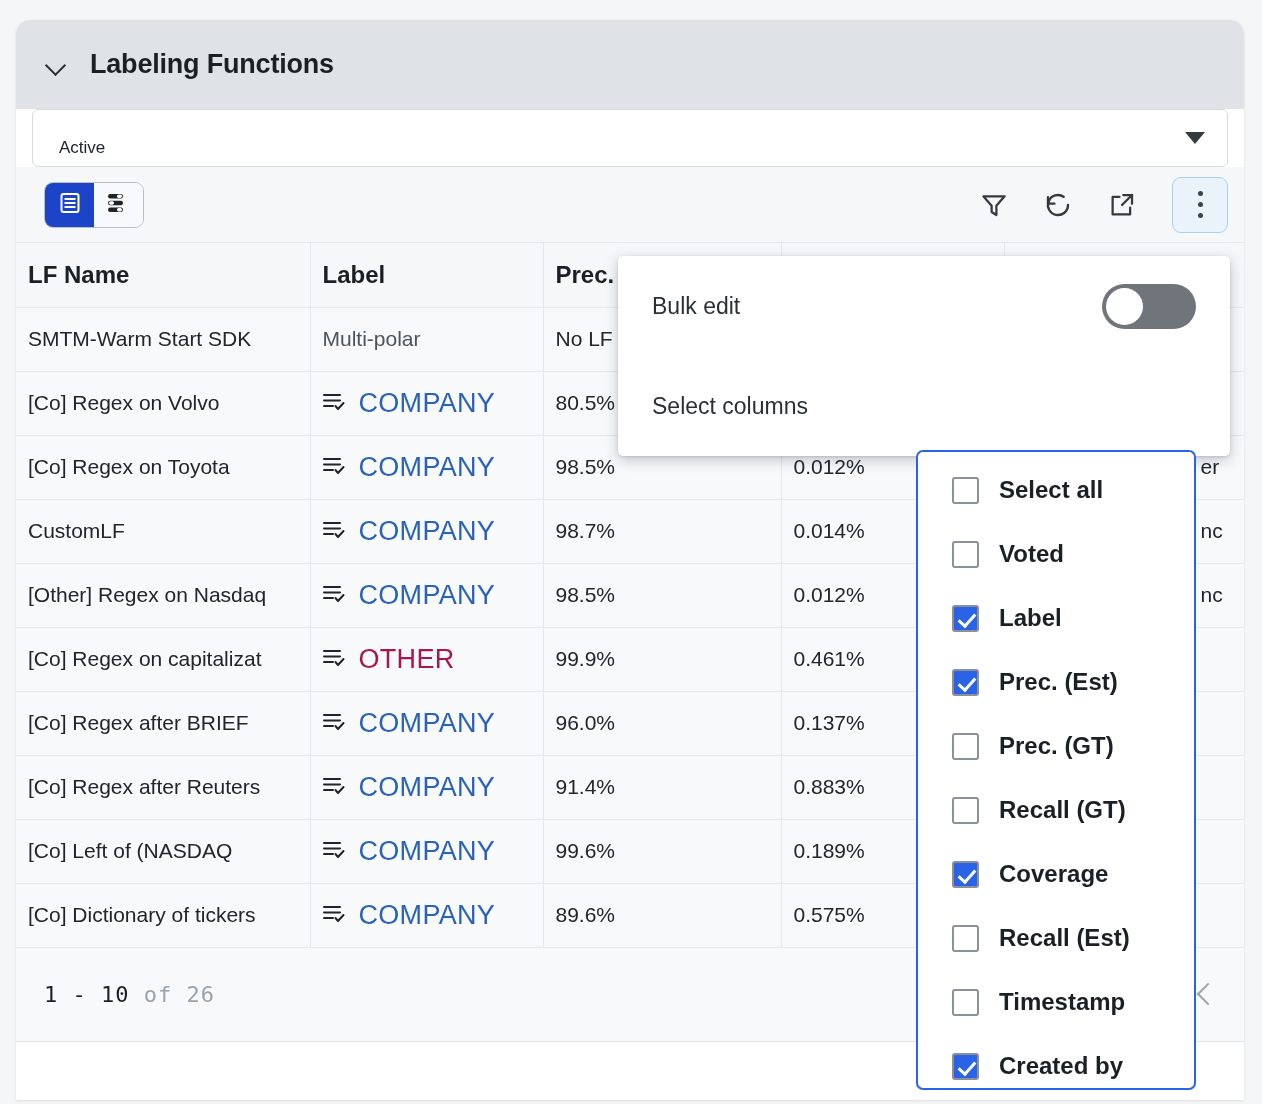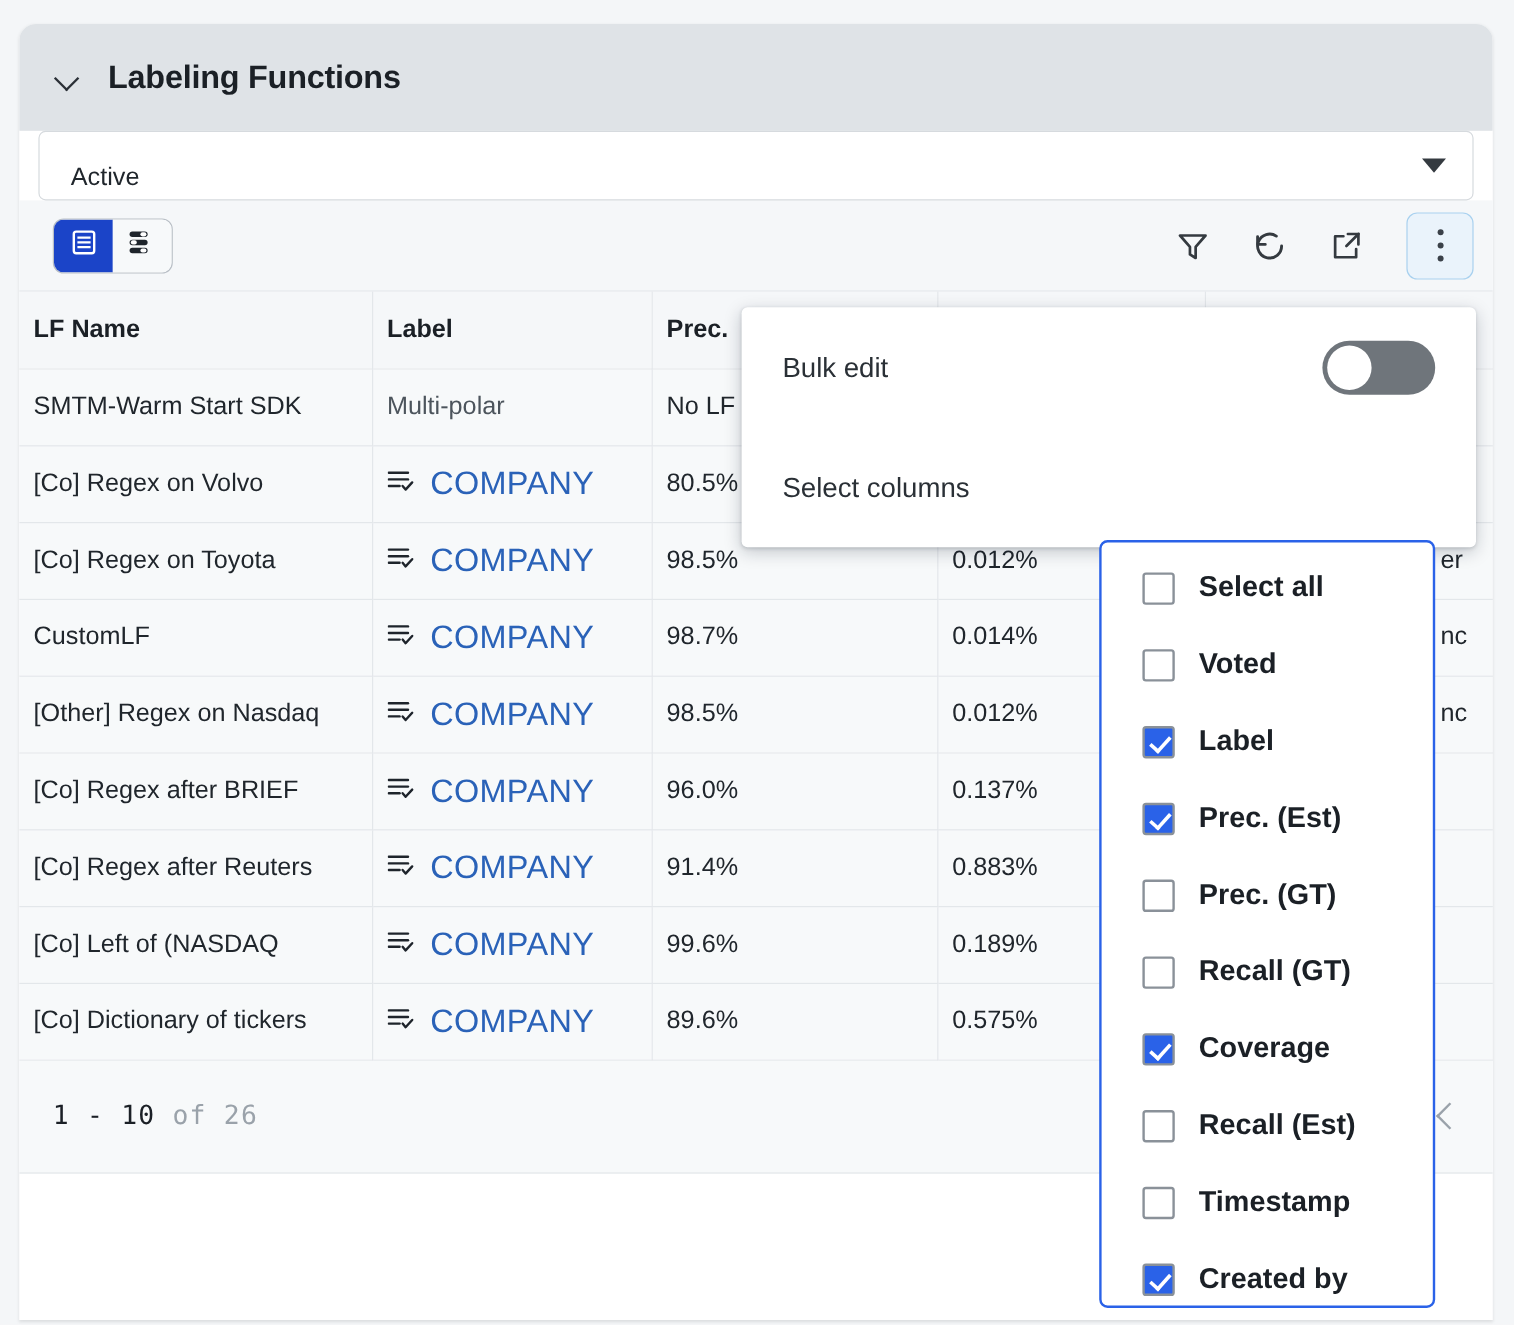--- a/index.html
+++ b/index.html
@@ -68,21 +68,21 @@
     background: #ffffff;
     border: 1px solid #d6dade;
     border-radius: 6px;
     display: flex;
     align-items: center;
     padding: 0 22px 0 26px;
     position: relative;
     top: 0;
   }
   .select-value {
-    font-size: 21px;
+    font-size: 17px;
     color: #20262c;
     margin-top: 19px;
   }
   .caret {
     margin-left: auto;
     width: 0; height: 0;
     border-left: 10px solid transparent;
     border-right: 10px solid transparent;
     border-top: 12px solid #343a40;
   }
@@ -143,21 +143,21 @@
     border-right: 1px solid #e3e7ea;
     border-bottom: 1px solid #e3e7ea;
     text-align: left;
     padding: 0 0 0 12px;
     overflow: hidden;
     white-space: nowrap;
   }
   .table th {
     height: 64px;
     background: #f5f7f9;
-    font-size: 21px;
+    font-size: 24px;
     font-weight: bold;
     color: #1b2026;
   }
   .table td {
     height: 64px;
     background: #f7f9fa;
     font-size: 21px;
     color: #20262c;
   }
   .c1 { width: 294px; }
@@ -447,20 +447,37 @@
   <path d="M12.5 15 L15 18 L20.5 12" fill="none" stroke="#1e242b" stroke-width="2" stroke-linecap="round" stroke-linejoin="round"></path>
 </svg></span>
                 <span class="label-text lbl-company">COMPANY</span>
               </span>
             </td>
             <td class="cell-pad green">98.5%</td>
             <td class="cell-pad">0.012%</td>
             <td class="cell-pad" style="padding-left: 196px;">nc</td>
           </tr>
           <tr>
+            <td class="cell-pad">[Co] Regex on capitalizat</td>
+            <td class="cell-pad">
+              <span class="label-chip">
+                <span><svg width="26" height="20" viewBox="0 0 26 20">
+  <line x1="1" y1="4" x2="17" y2="4" stroke="#1e242b" stroke-width="2" stroke-linecap="round"></line>
+  <line x1="1" y1="9.5" x2="17" y2="9.5" stroke="#1e242b" stroke-width="2" stroke-linecap="round"></line>
+  <line x1="1" y1="15" x2="10" y2="15" stroke="#1e242b" stroke-width="2" stroke-linecap="round"></line>
+  <path d="M12.5 15 L15 18 L20.5 12" fill="none" stroke="#1e242b" stroke-width="2" stroke-linecap="round" stroke-linejoin="round"></path>
+</svg></span>
+                <span class="label-text lbl-other">OTHER</span>
+              </span>
+            </td>
+            <td class="cell-pad green">99.9%</td>
+            <td class="cell-pad">0.461%</td>
+            <td class="cell-pad" style="padding-left: 196px;"></td>
+          </tr>
+          <tr>
             <td class="cell-pad">[Co] Regex after BRIEF</td>
             <td class="cell-pad">
               <span class="label-chip">
                 <span><svg width="26" height="20" viewBox="0 0 26 20">
   <line x1="1" y1="4" x2="17" y2="4" stroke="#1e242b" stroke-width="2" stroke-linecap="round"></line>
   <line x1="1" y1="9.5" x2="17" y2="9.5" stroke="#1e242b" stroke-width="2" stroke-linecap="round"></line>
   <line x1="1" y1="15" x2="10" y2="15" stroke="#1e242b" stroke-width="2" stroke-linecap="round"></line>
   <path d="M12.5 15 L15 18 L20.5 12" fill="none" stroke="#1e242b" stroke-width="2" stroke-linecap="round" stroke-linejoin="round"></path>
 </svg></span>
                 <span class="label-text lbl-company">COMPANY</span>

